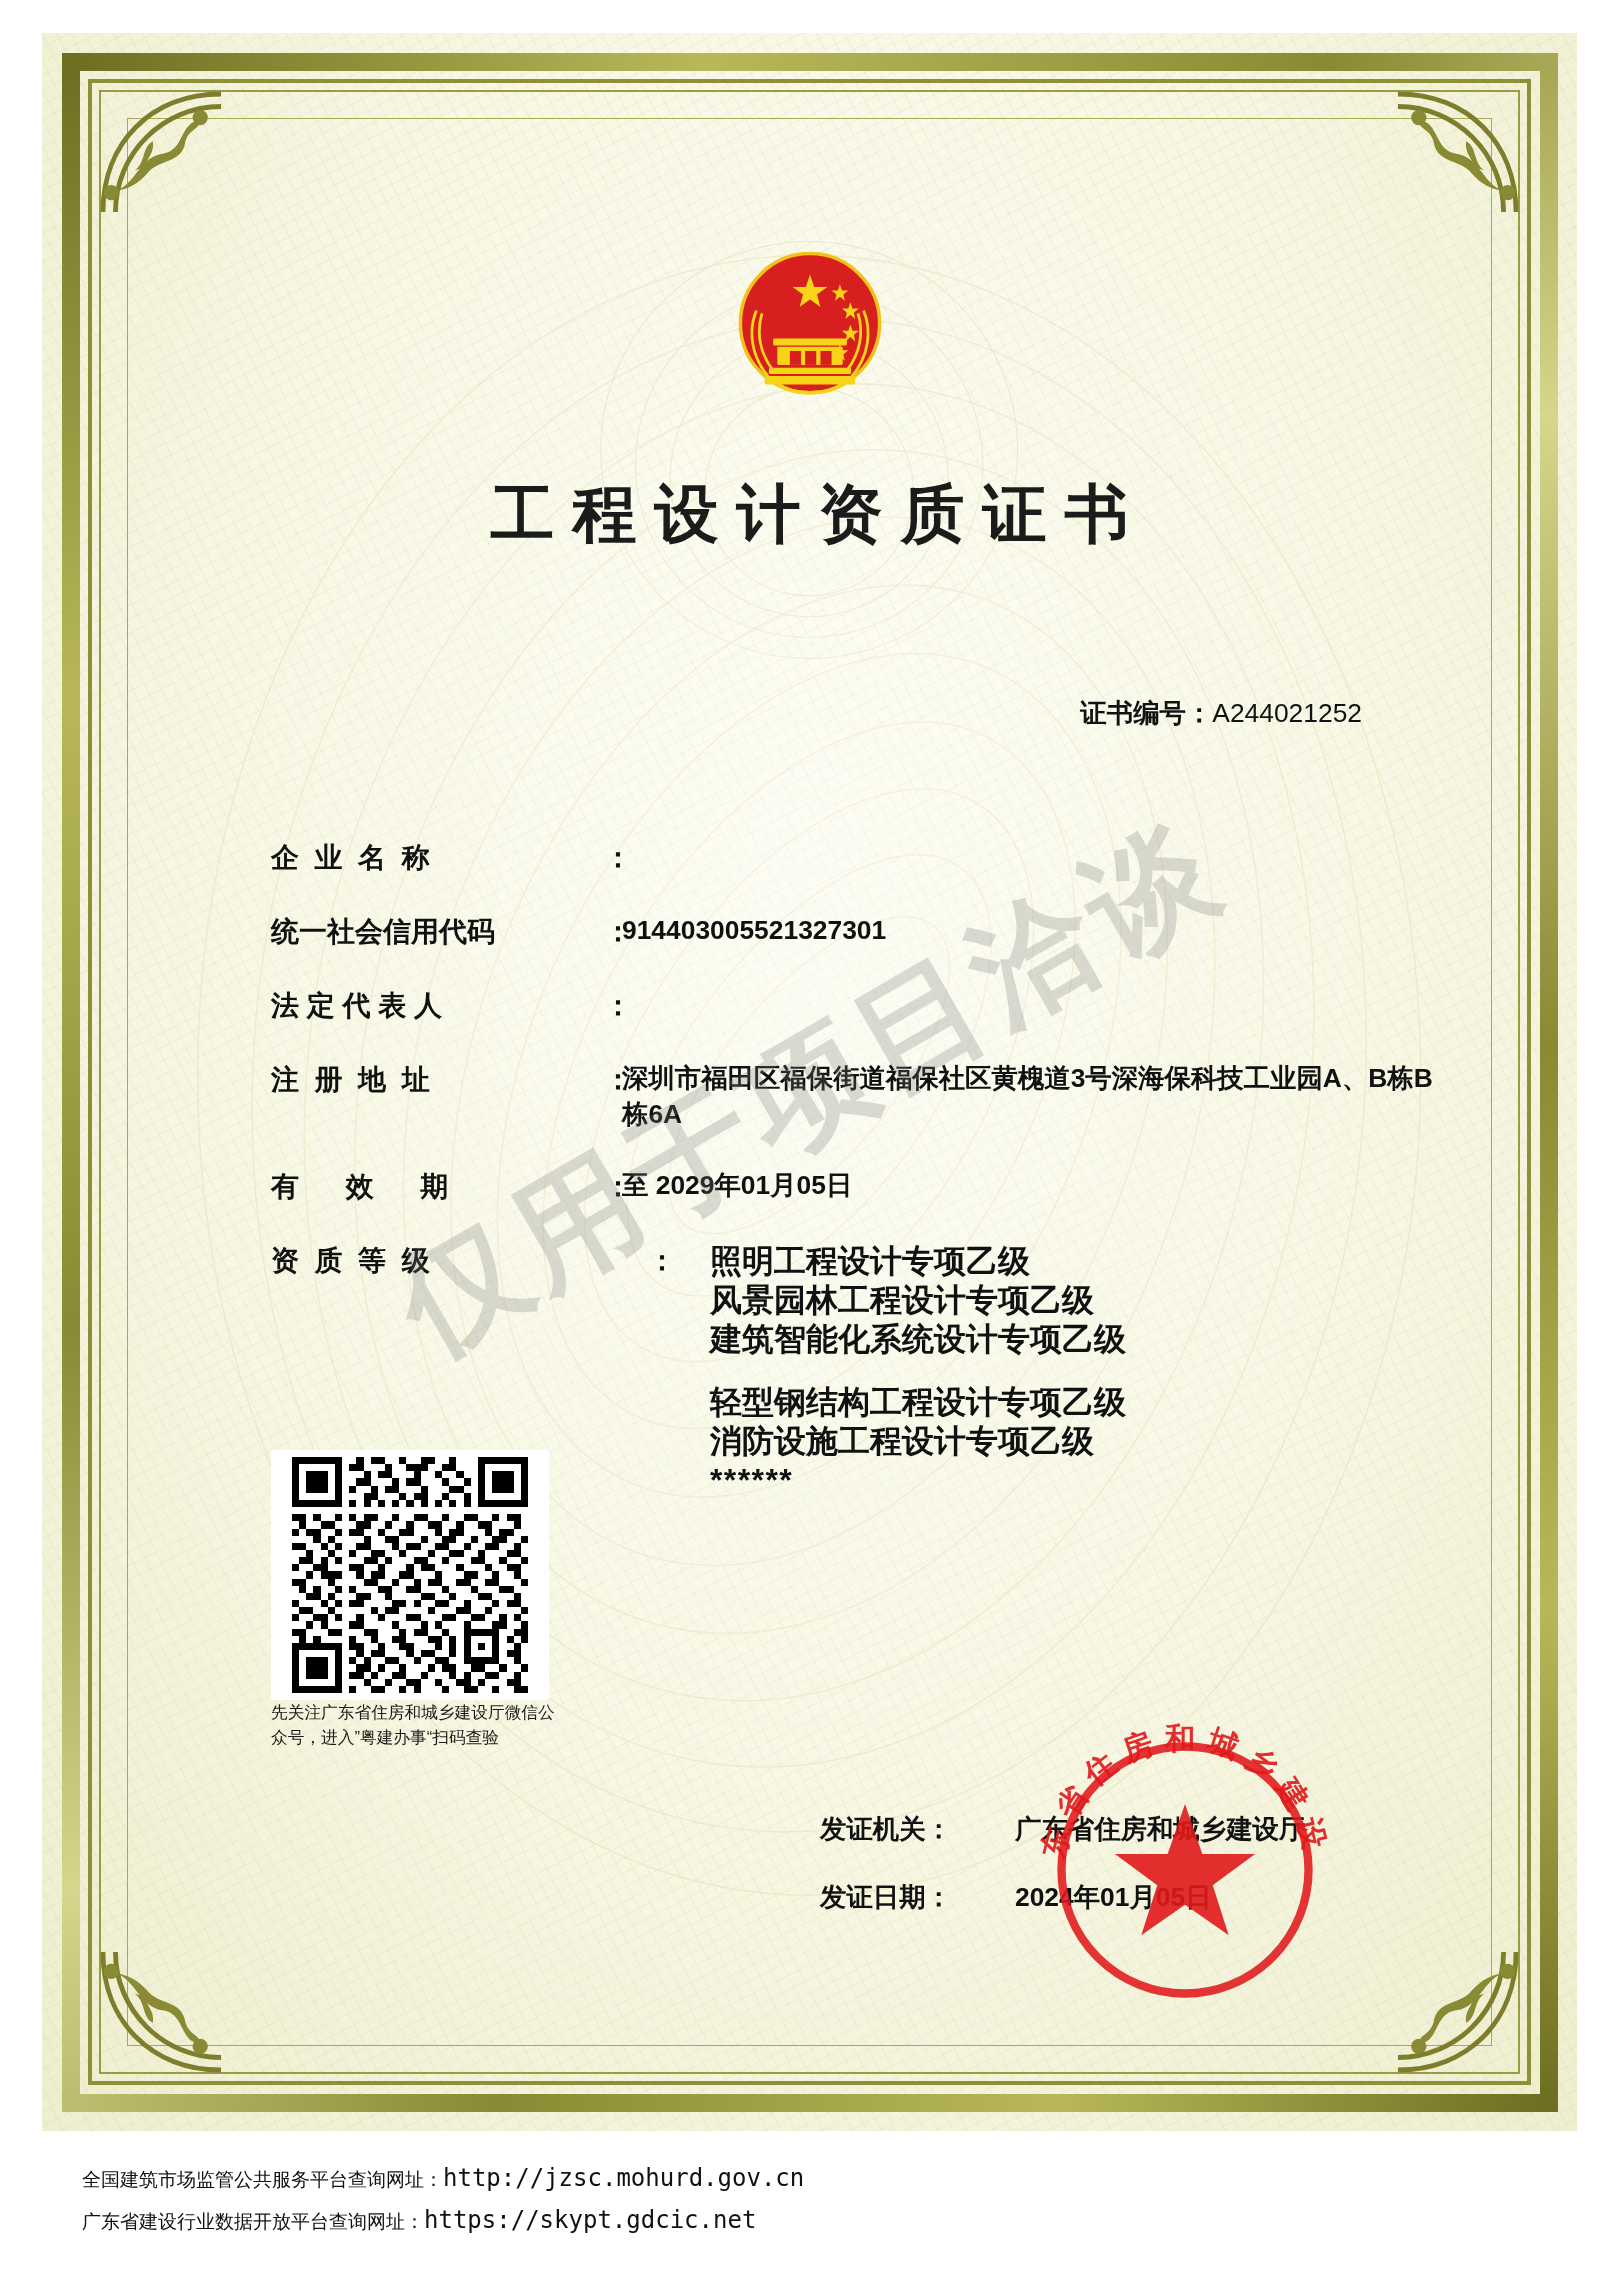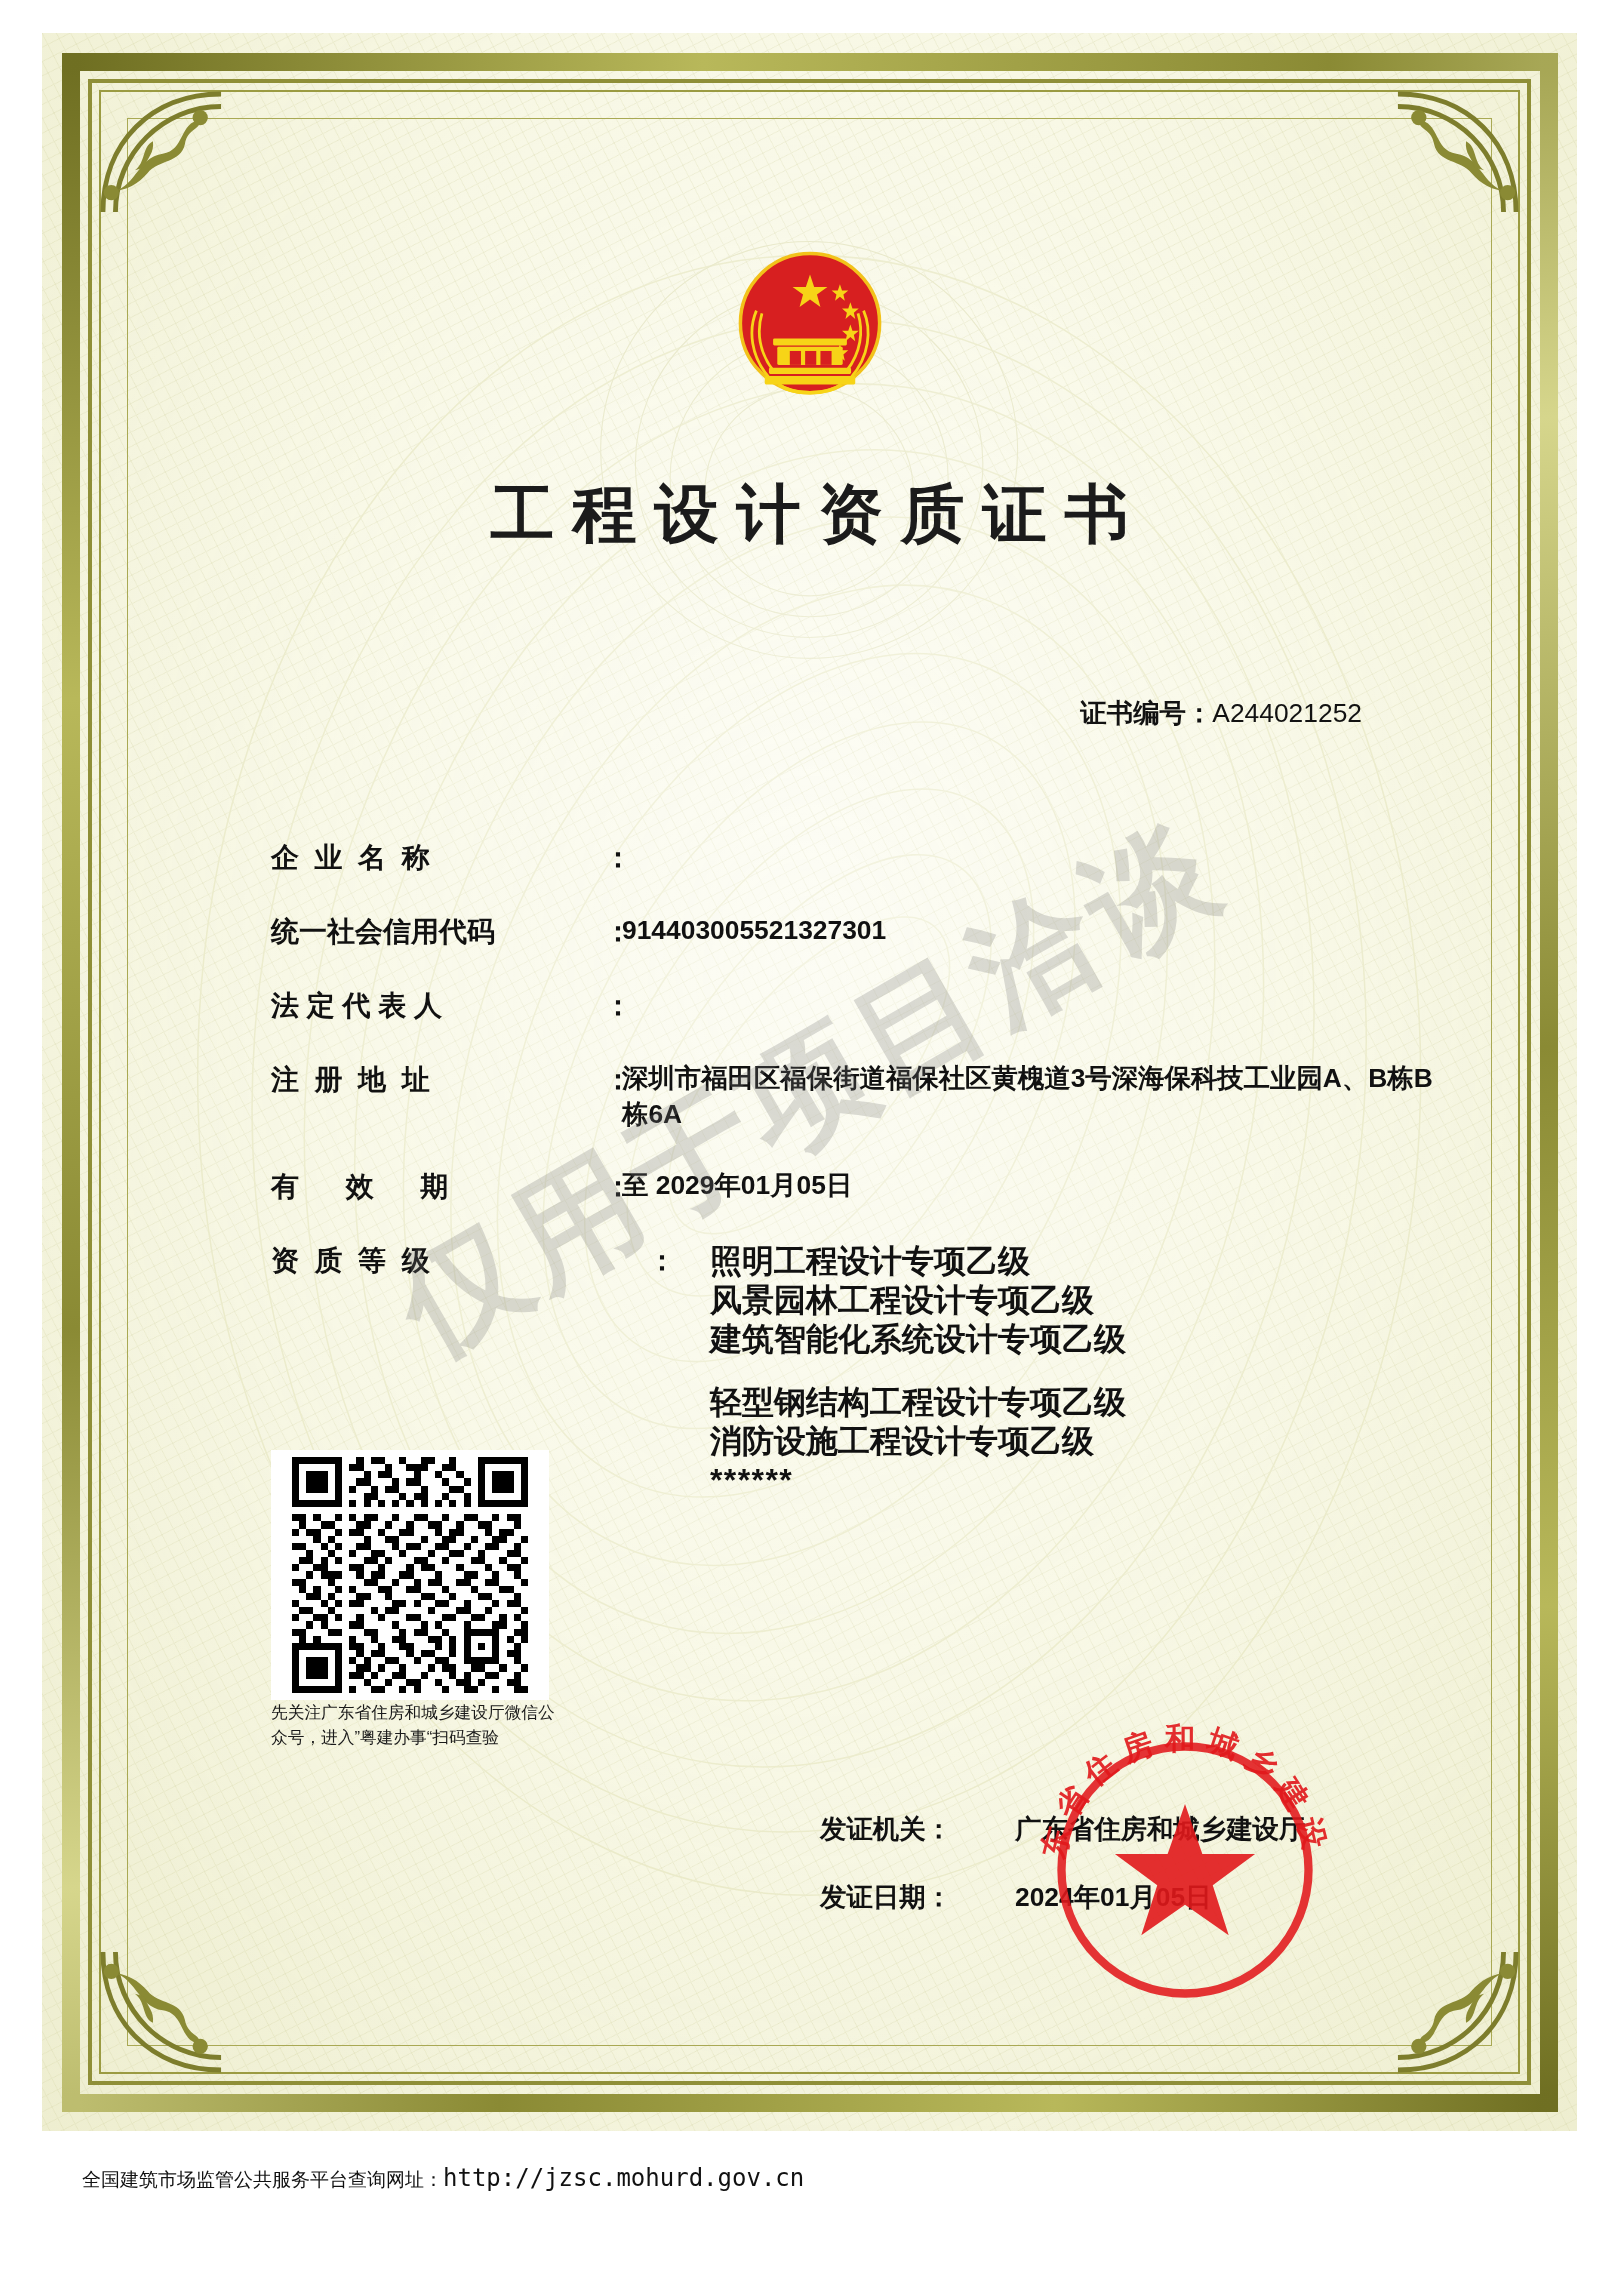--- a/index.html
+++ b/index.html
@@ -734,14 +734,17 @@
   </svg>
 
   <div class="watermark">仅用于项目洽谈</div>
 
 </div>
 
 <div class="footer">
   <div class="ln">
     <span>全国建筑市场监管公共服务平台查询网址：</span><span class="url">http://jzsc.mohurd.gov.cn</span>
   </div>
+  <div class="ln">
+    <span>广东省建设行业数据开放平台查询网址：</span><span class="url">https://skypt.gdcic.net</span>
+  </div>
 </div>
 
 
 </body></html>

